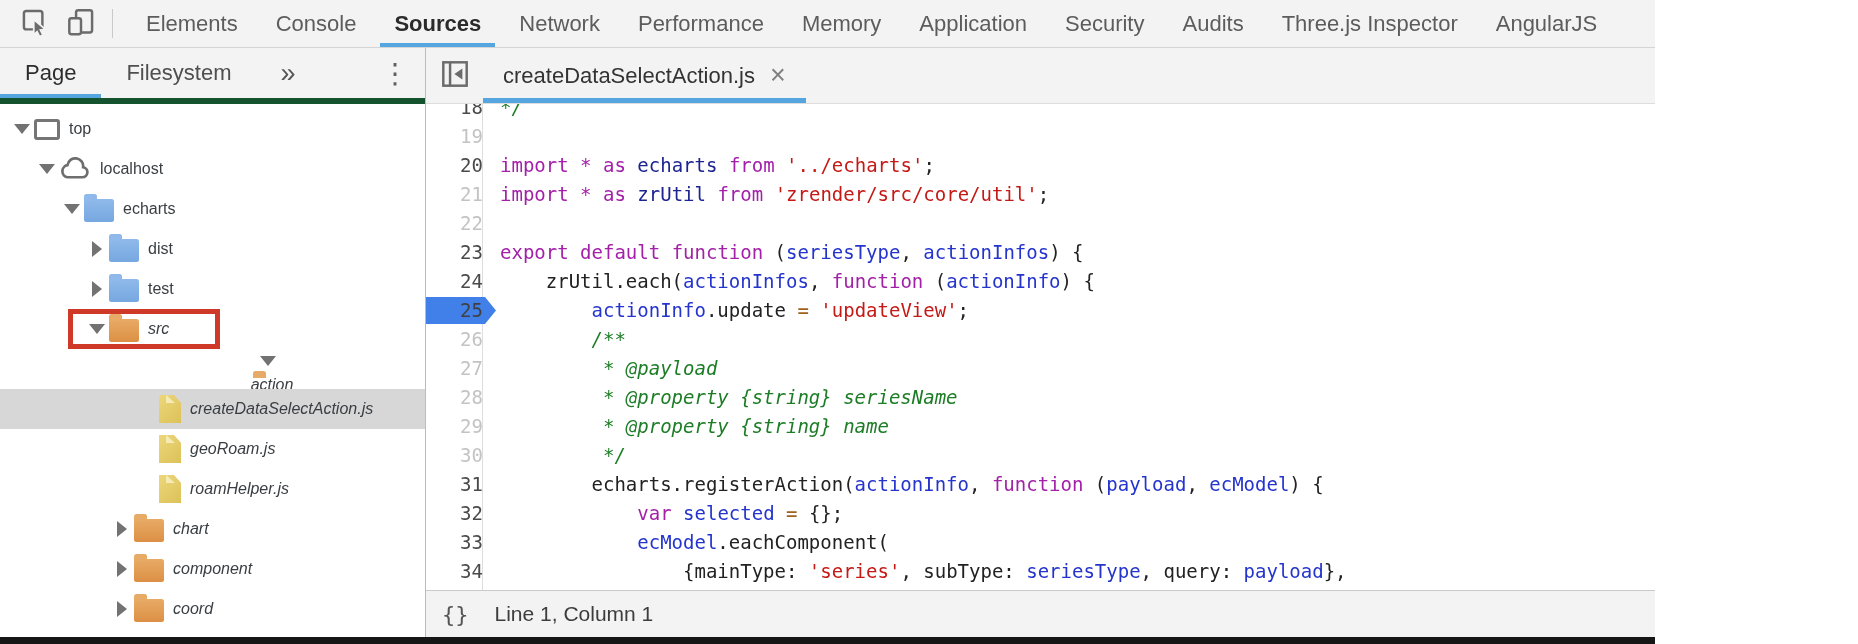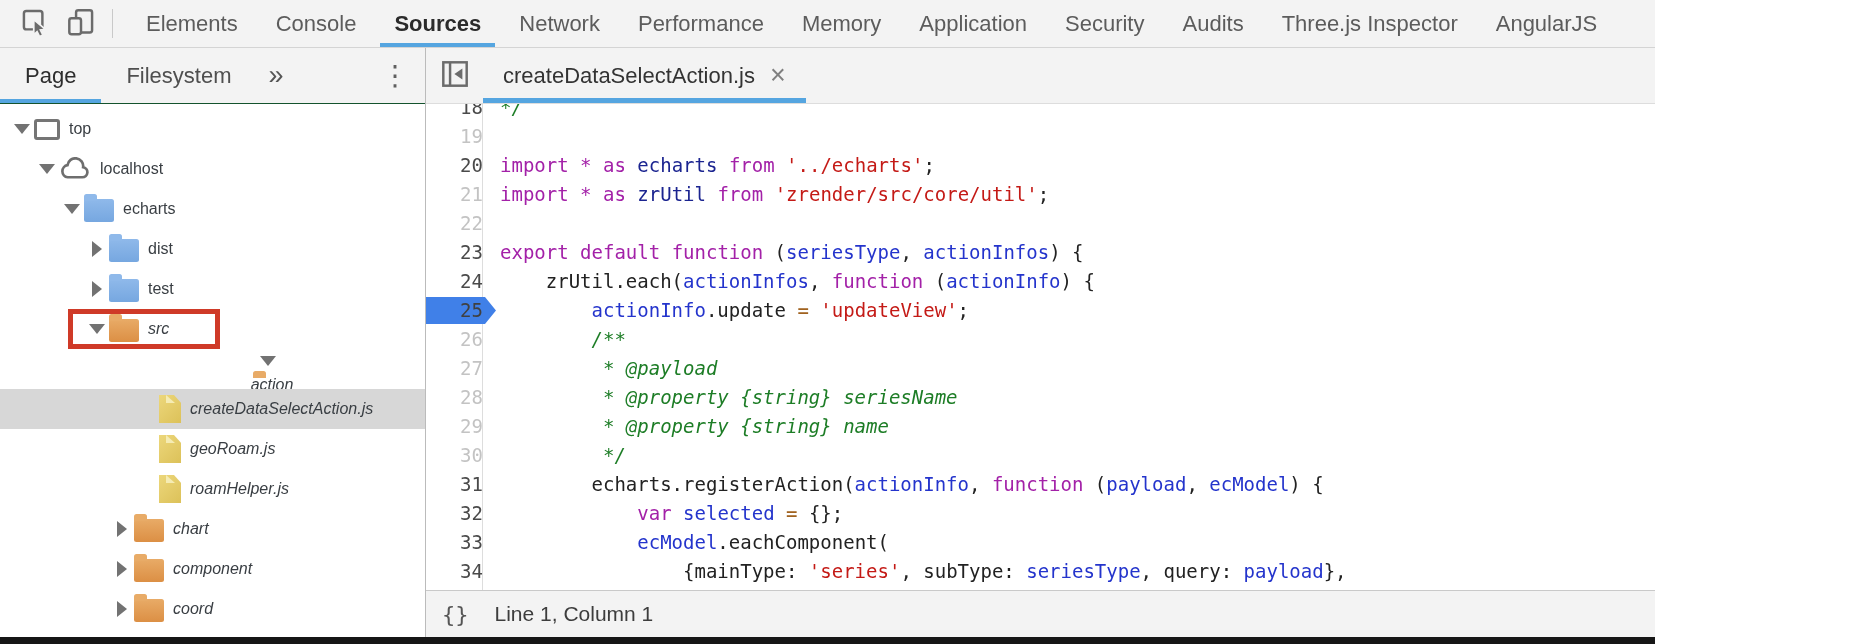--- a/index.html
+++ b/index.html
@@ -19,21 +19,21 @@
   .main-tabs { display:flex; align-items:stretch; }
   .main-tab { display:flex; align-items:center; padding:0 19px; font-size:22px; color:#5c5c5c; position:relative; cursor:pointer; white-space:nowrap; }
   .main-tab.active { color:#2b2b2b; font-weight:bold; }
   .main-tab.active::after { content:""; position:absolute; left:5px; right:5px; bottom:0; height:4px; background:var(--accent); }
 
   
   .body-row { display:flex; height:589px; }
 
   
   .sidebar { width:426px; flex:0 0 426px; border-right:1px solid #bbb; display:flex; flex-direction:column; background:#fff; overflow:hidden; }
-  .sidebar-header { height:56px; flex:0 0 56px; background:#f3f3f3; border-bottom:1px solid #14532d; display:flex; align-items:stretch; }
+  .sidebar-header { height:56px; flex:0 0 56px; background:#f3f3f3; border-bottom:6px solid #14532d; display:flex; align-items:stretch;gap:12px; }
   .side-tab { padding:0 25px; display:flex; align-items:center; font-size:22px; color:#4f4f4f; position:relative; cursor:pointer; }
   .side-tab.active { color:#2d2d2d; }
   .side-tab.active::after { content:""; position:absolute; left:0; right:0; bottom:0; height:4px; background:var(--accent); }
   .more-btn { font-size:27px; color:#555; padding:0 12px; display:flex; align-items:center; cursor:pointer; }
   .menu-btn { margin-left:auto; margin-right:16px; font-size:28px; color:#5f5f5f; display:flex; align-items:center; cursor:pointer; }
 
   .tree { flex:1; padding-top:5px; overflow:hidden; position:relative; }
   .tree-row { display:flex; align-items:center; height:40px; position:relative; cursor:pointer; white-space:nowrap; }
   .tree-row.selected { background:var(--sel-bg); }
   .arrow { width:24px; flex:0 0 24px; display:flex; justify-content:center; align-items:center; }

